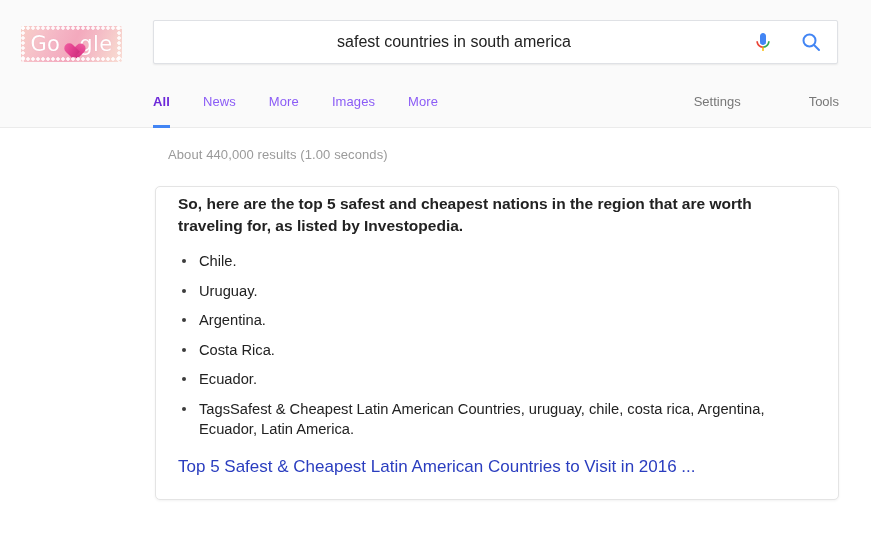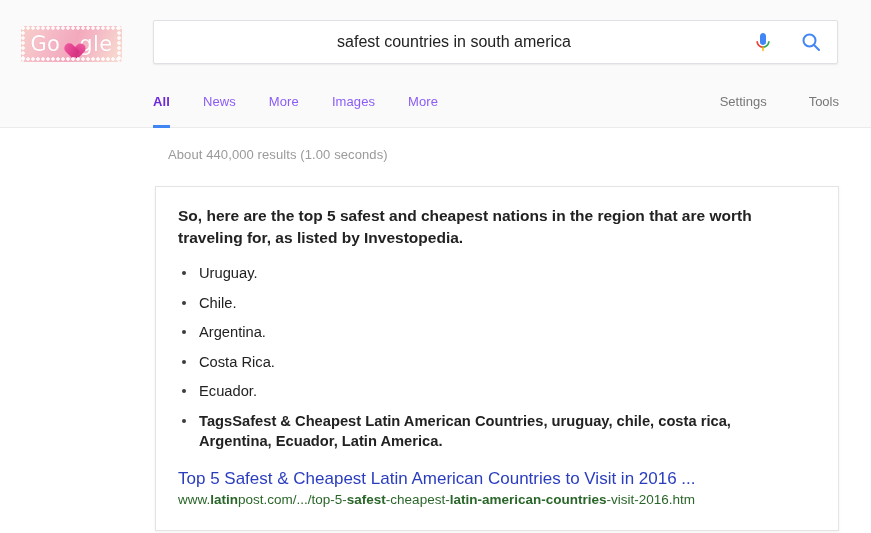--- a/index.html
+++ b/index.html
@@ -186,21 +186,21 @@
     height: 42px;
   }
   .tab.active .tab-label { color: #6d28d9; }
 
   .tools-group {
     position: absolute;
     right: 32px;
     top: 86px;
     display: flex;
     align-items: flex-start;
-    gap: 42px;
+    gap: 68px;
     height: 34px;
   }
   .tool-link {
     font-size: 13px;
     color: #777777;
     padding-top: 8px;
     cursor: pointer;
     white-space: nowrap;
   }
 
@@ -220,23 +220,23 @@
 
   
   .answer-card {
     position: absolute;
     left: 155px;
     top: 58px;
     width: 684px;
     box-sizing: border-box;
     background: #ffffff;
     border: 1px solid #e4e4e4;
-    border-radius: 0;
+    border-radius: 5px;
     box-shadow: 0 1px 3px rgba(0,0,0,0.055);
-    padding: 18px 22px 20px 22px;
+    padding: 6px 22px 20px 22px;
   }
   .answer-heading {
     font-size: 15.5px;
     font-weight: bold;
     color: #222222;
     line-height: 1.42;
     margin: 0 0 14px 0;
     max-width: 617px;
   }
   .answer-list {
@@ -256,21 +256,21 @@
   .answer-list li::before {
     content: "";
     position: absolute;
     left: 4px;
     top: 8px;
     width: 4px;
     height: 4px;
     border-radius: 50%;
     background: #3c3c3c;
   }
-  .answer-list li:last-child { margin-bottom: 0; font-weight: bold; }
+  .answer-list li:last-child { margin-bottom: 0; }
 
   .result-title {
     display: block;
     font-size: 17px;
     color: #2a3dbf;
     line-height: 1.30;
     margin: 12px 0 1px 0;
     text-decoration: none;
     cursor: pointer;
   }
@@ -342,26 +342,25 @@
 
 <div class="main">
 
   <div class="result-stats">About 440,000 results (1.00 seconds)</div>
 
   <div class="answer-card">
 
     <div class="answer-heading">So, here are the top 5 safest and cheapest nations in the region that are worth traveling for, as listed by Investopedia.</div>
 
     <ul class="answer-list">
+      <li>Chile.</li>
       <li>Uruguay.</li>
-      <li>Chile.</li>
       <li>Argentina.</li>
       <li>Costa Rica.</li>
       <li>Ecuador.</li>
       <li>TagsSafest &amp; Cheapest Latin American Countries, uruguay, chile, costa rica, Argentina, Ecuador, Latin America.</li>
     </ul>
 
     <a class="result-title">Top 5 Safest &amp; Cheapest Latin American Countries to Visit in 2016 ...</a>
 
-    <div class="result-url"><span>www.</span><b>latin</b><span>post.com/.../top-5-</span><b>safest</b><span>-cheapest-</span><b>latin-american-countries</b><span>-visit-2016.htm</span></div>
   </div>
 
 </div>
 
 </body></html>

